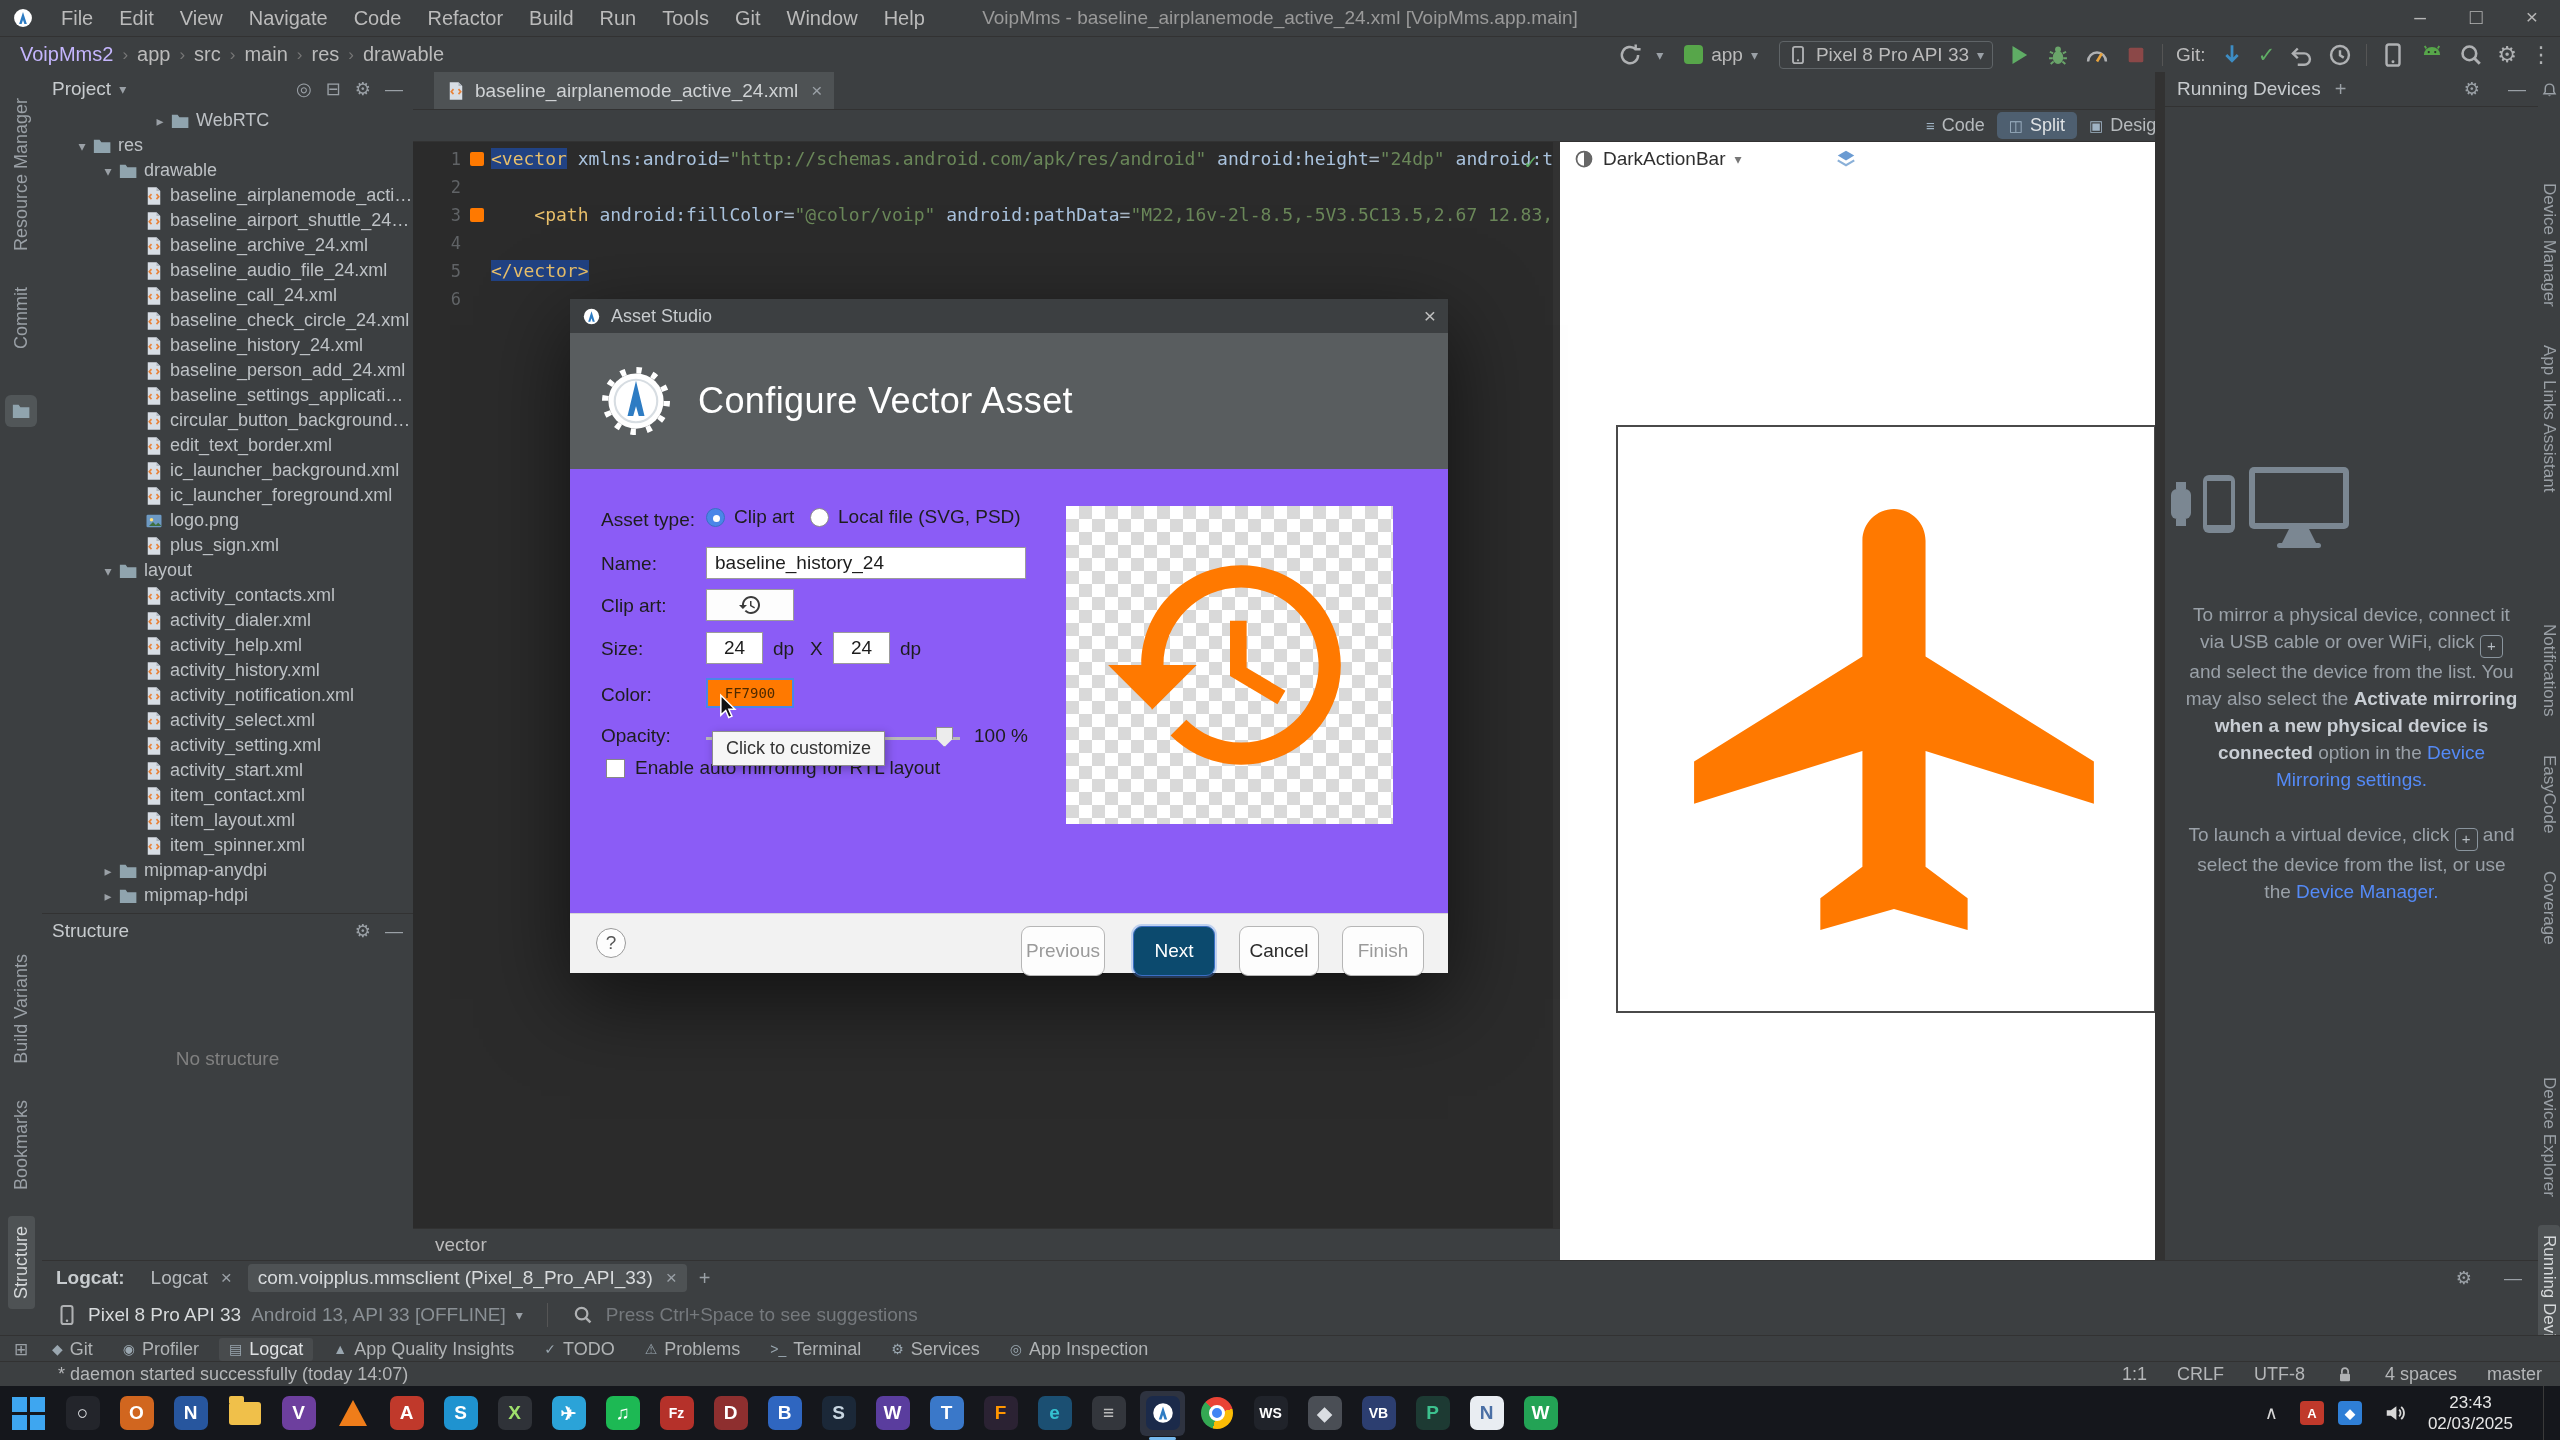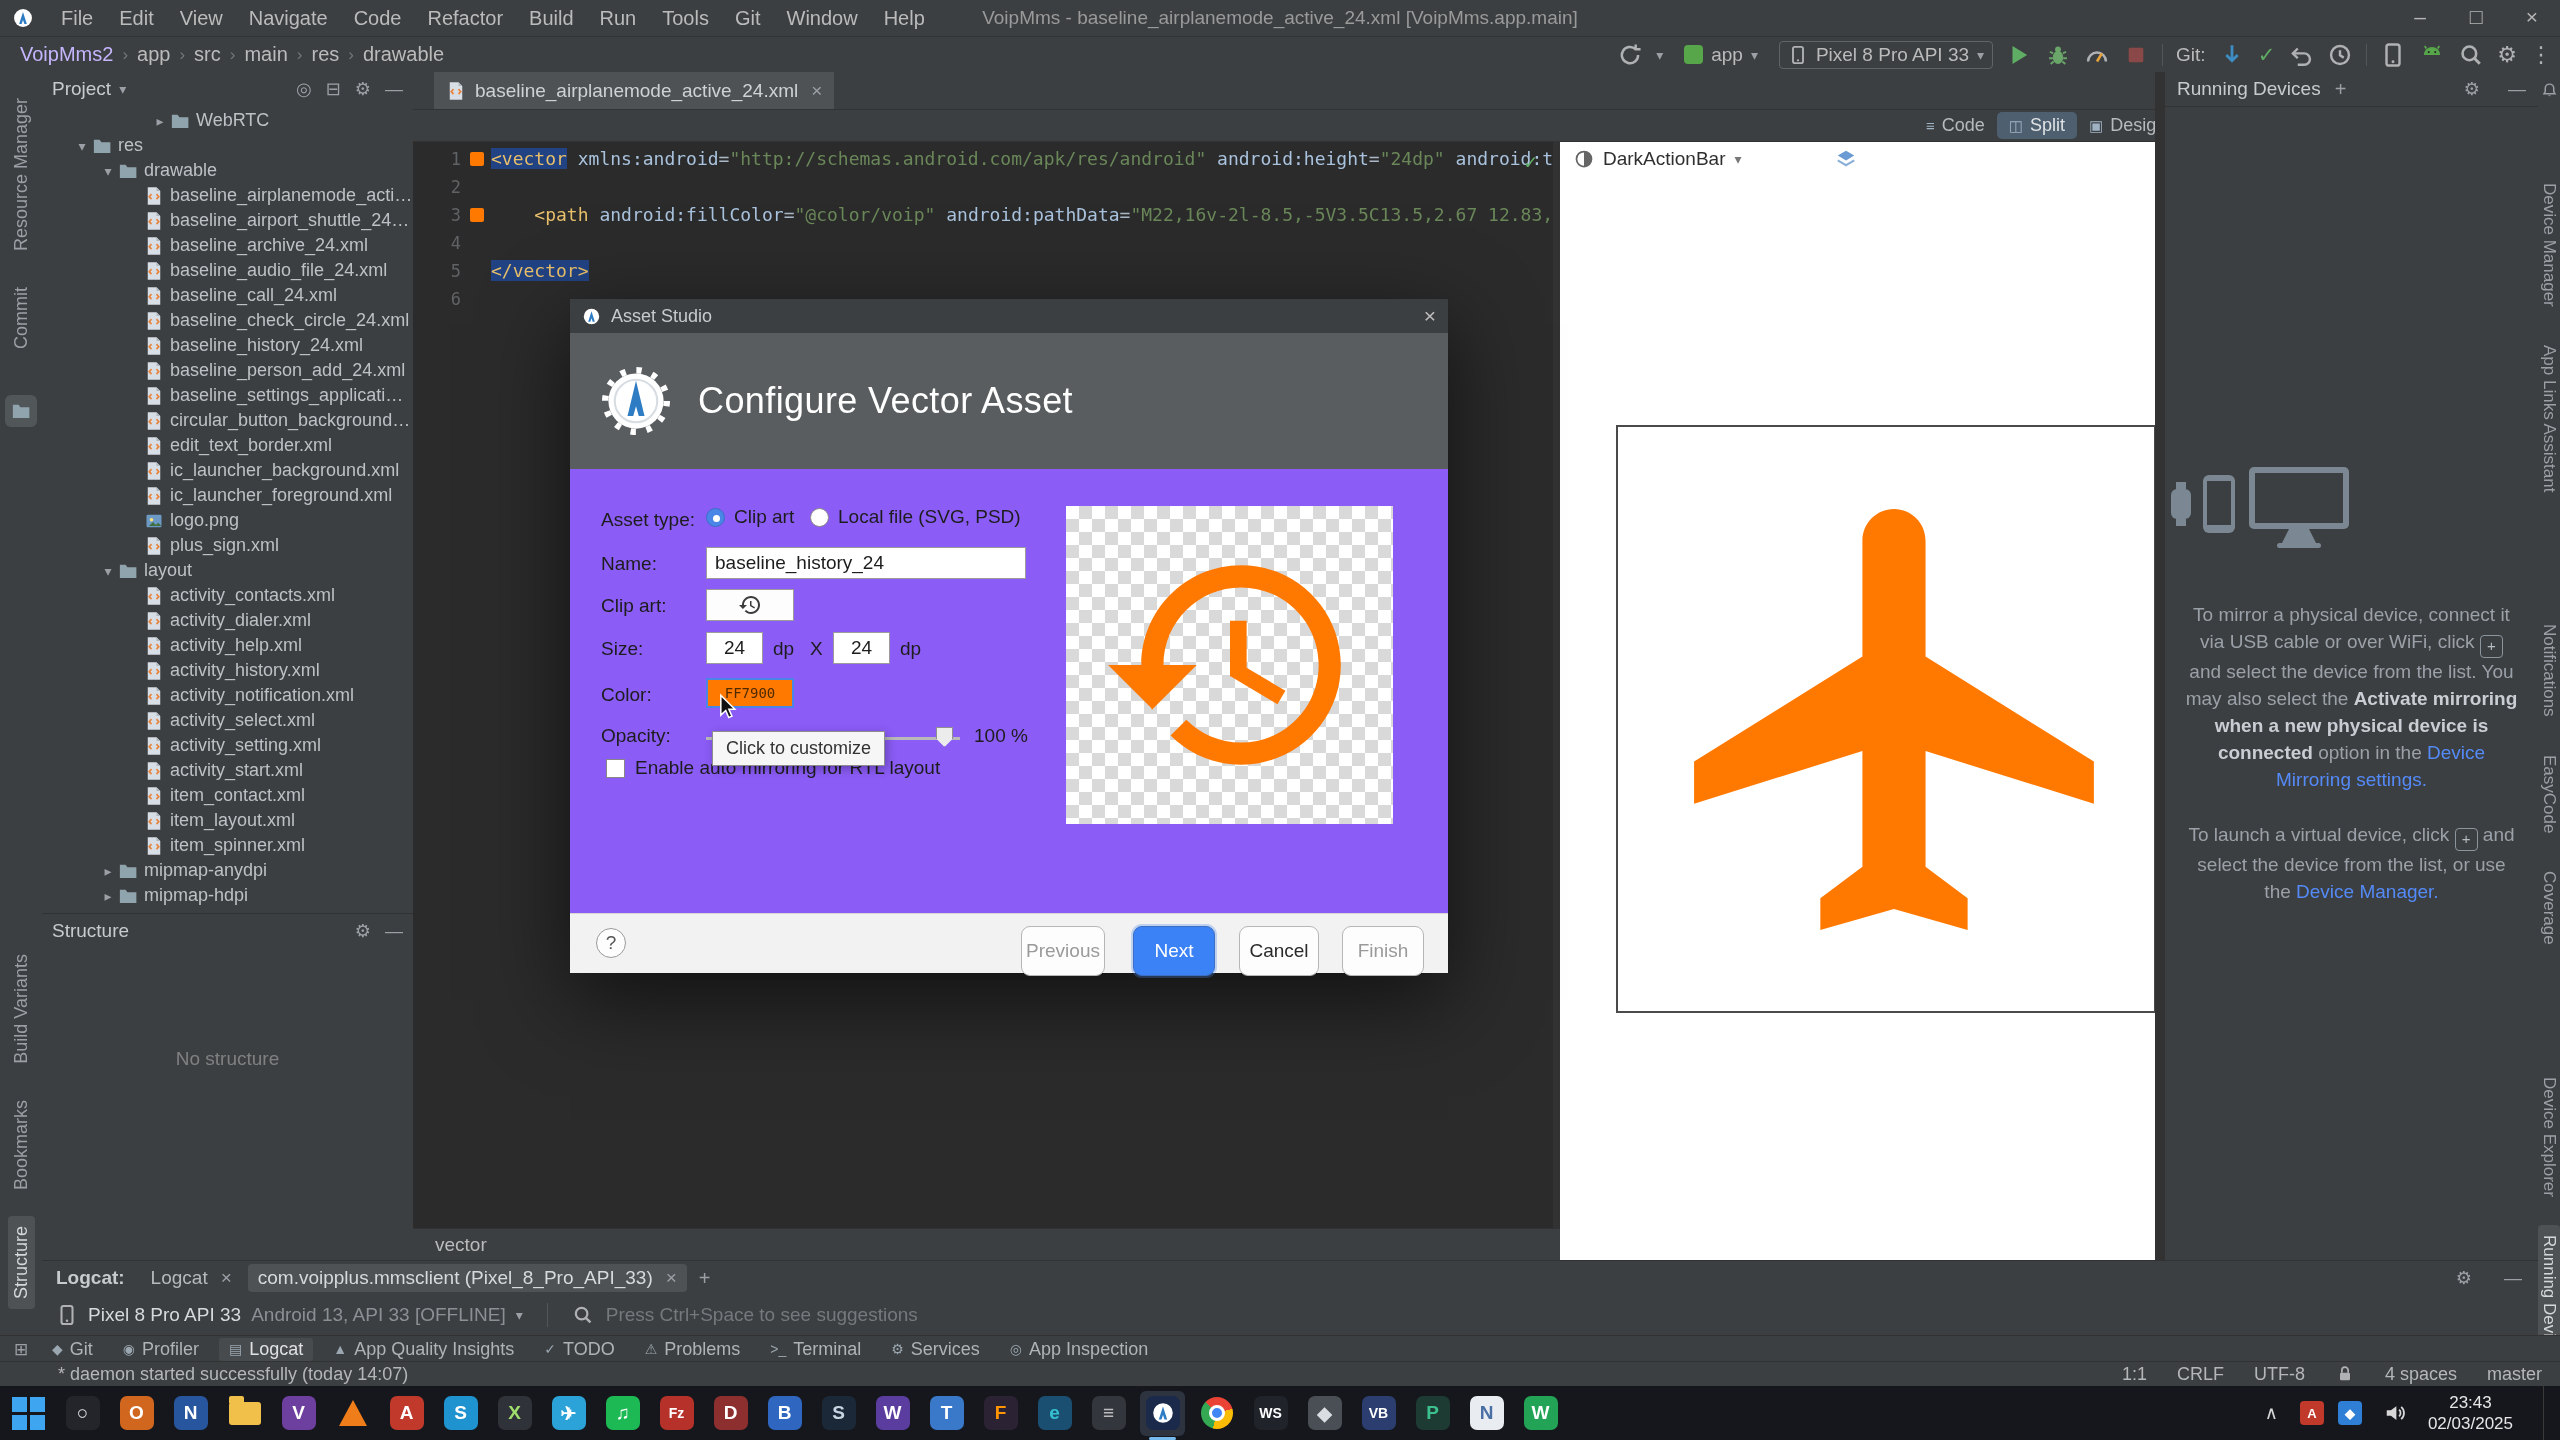--- a/index.html
+++ b/index.html
@@ -138,21 +138,21 @@
   
   #bottombar{position:absolute;left:0;top:1335px;width:2560px;height:26px;background:#3c3f41;
              border-top:1px solid #323232;display:flex;align-items:center;font-size:18px;color:#b0b3b5;}
   .bbswitch{width:42px;text-align:center;color:#9aa0a6;font-size:17px;}
   .bbitem{display:flex;align-items:center;gap:7px;padding:1px 10px;margin-right:10px;border-radius:3px;}
   .bbitem.active{background:#484b4d;color:#dfe1e3;}
   .bbico{font-size:14px;color:#9aa7b0;}
   #statusbar{position:absolute;left:0;top:1361px;width:2560px;height:25px;background:#3c3f41;
              border-top:1px solid #323232;display:flex;align-items:center;font-size:18px;color:#b4b6b8;}
   .sbleft{margin-left:58px;}
-  .sbright{margin-left:auto;display:flex;gap:30px;margin-right:18px;align-items:flex-start;}
+  .sbright{margin-left:auto;display:flex;gap:30px;margin-right:18px;align-items:center;}
 
   
   #taskbar{position:absolute;left:0;top:1386px;width:2560px;height:54px;background:#15171c;
            display:flex;align-items:center;}
   #tbicons{display:flex;margin-left:6px;gap:9px;}
   .tile{width:45px;height:45px;border-radius:6px;display:flex;align-items:center;justify-content:center;position:relative;}
   .tile.active{background:#2e3340;}
   .tile.active::after{content:"";position:absolute;bottom:-4px;left:9px;right:9px;height:3px;background:#76b9ed;border-radius:2px;}
   .tbic{width:34px;height:34px;border-radius:7px;display:flex;align-items:center;justify-content:center;
         font-size:19px;font-weight:bold;}
@@ -206,21 +206,21 @@
   .preview .ic{width:266px;height:266px;}
   .tooltip{position:absolute;left:142px;top:262px;background:#f6f6f6;border:1px solid #8d8d8d;color:#333;
            font-size:18px;padding:6px 13px;box-shadow:2px 3px 9px rgba(0,0,0,.28);z-index:5;white-space:nowrap;}
   #cursor{position:absolute;left:145px;top:224px;width:28px;height:28px;z-index:7;}
   .dfoot{position:absolute;left:0;bottom:0;width:100%;height:59px;border-top:1px solid #d6d6d6;background:#f2f2f2;}
   .help{position:absolute;left:26px;top:14px;width:30px;height:30px;border:1px solid #9a9a9a;border-radius:50%;
         text-align:center;line-height:28px;color:#555;background:#fdfdfd;box-sizing:border-box;}
   .btn{position:absolute;top:12px;height:50px;border:1px solid #b6b6b6;background:#fdfdfd;border-radius:9px;
        font-size:19px;color:#2b2b2b;display:flex;align-items:center;justify-content:center;box-sizing:border-box;}
   .btn.disabled{color:#9a9a9a;}
-  .btn.primary{background:#3b82f6;border-color:#3a6fc4;color:#fff;box-shadow:0 0 0 2px rgba(74,134,232,.3);}
+  .btn.primary{background:#0c4a6e;border-color:#3a6fc4;color:#fff;box-shadow:0 0 0 2px rgba(74,134,232,.3);}
 </style>
 </head>
 <body>
 
 <div id="app" class="nosel">
 
   <header id="titlebar">
     <span class="appico ic">
         <svg viewBox="0 0 16 16">
           <circle cx="8" cy="8" r="6.5" fill="#fff"></circle>

